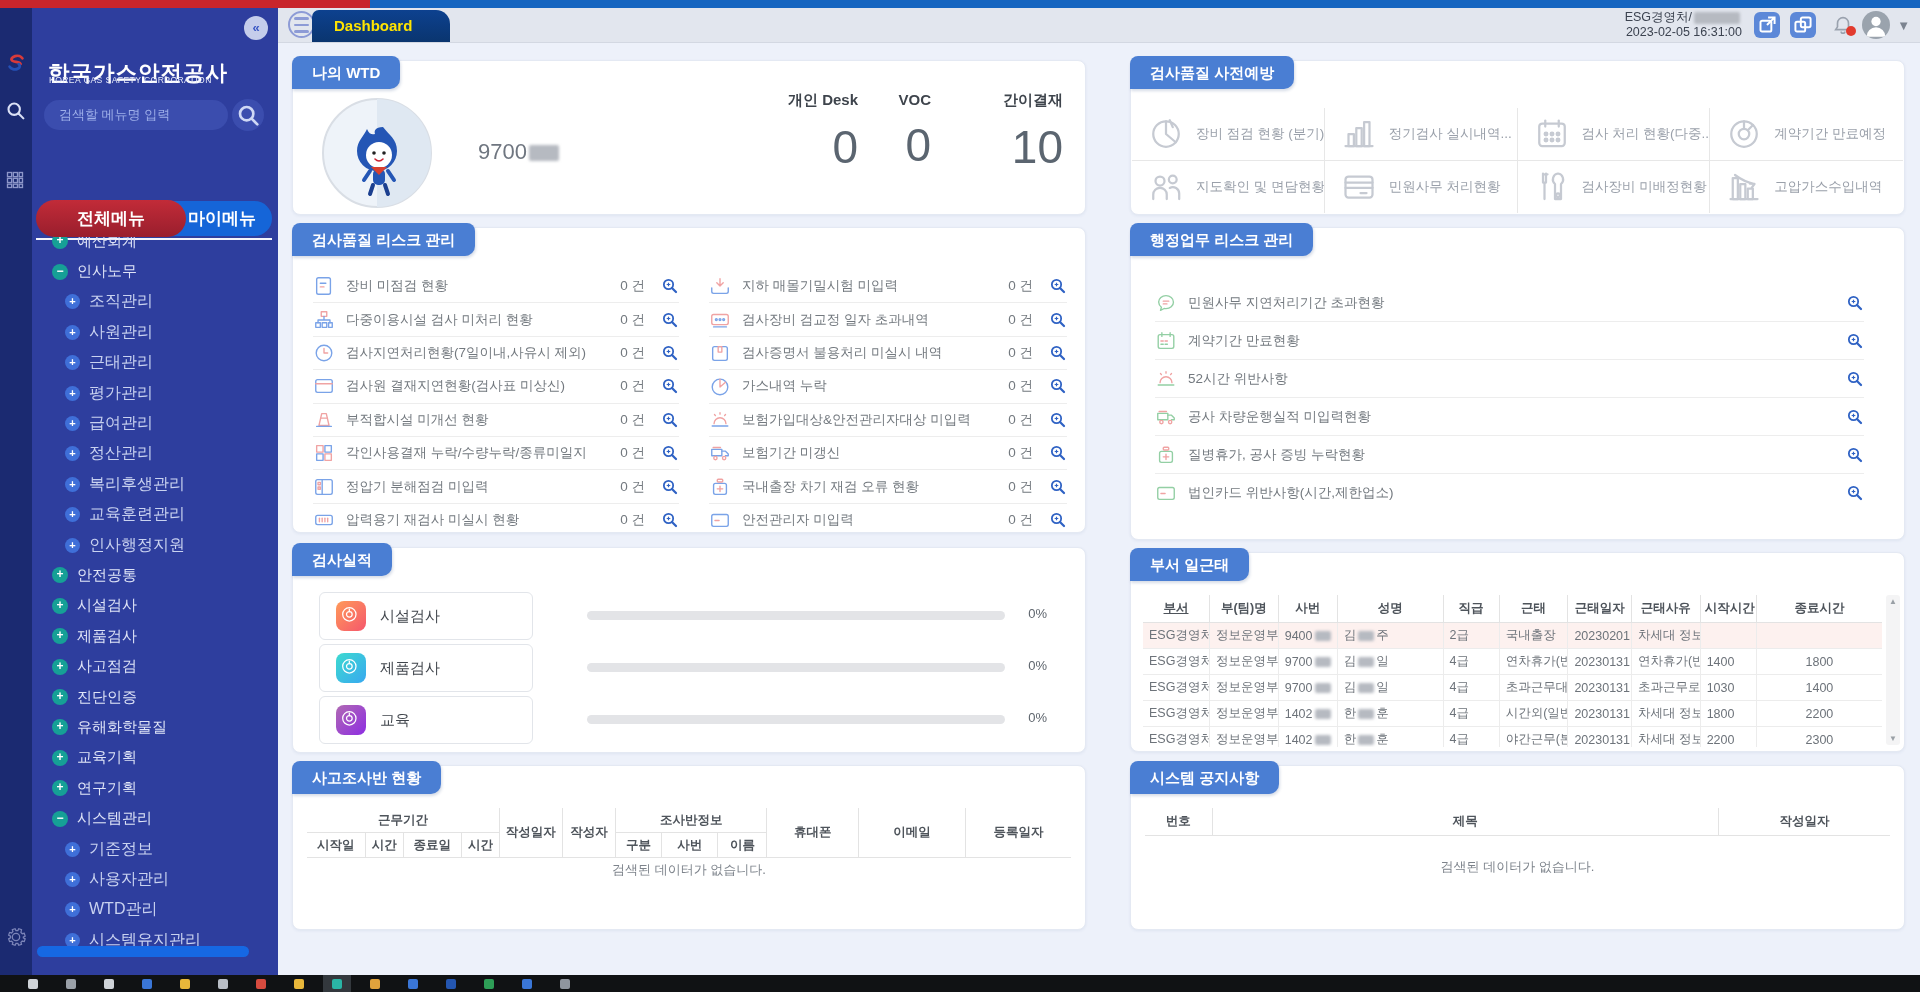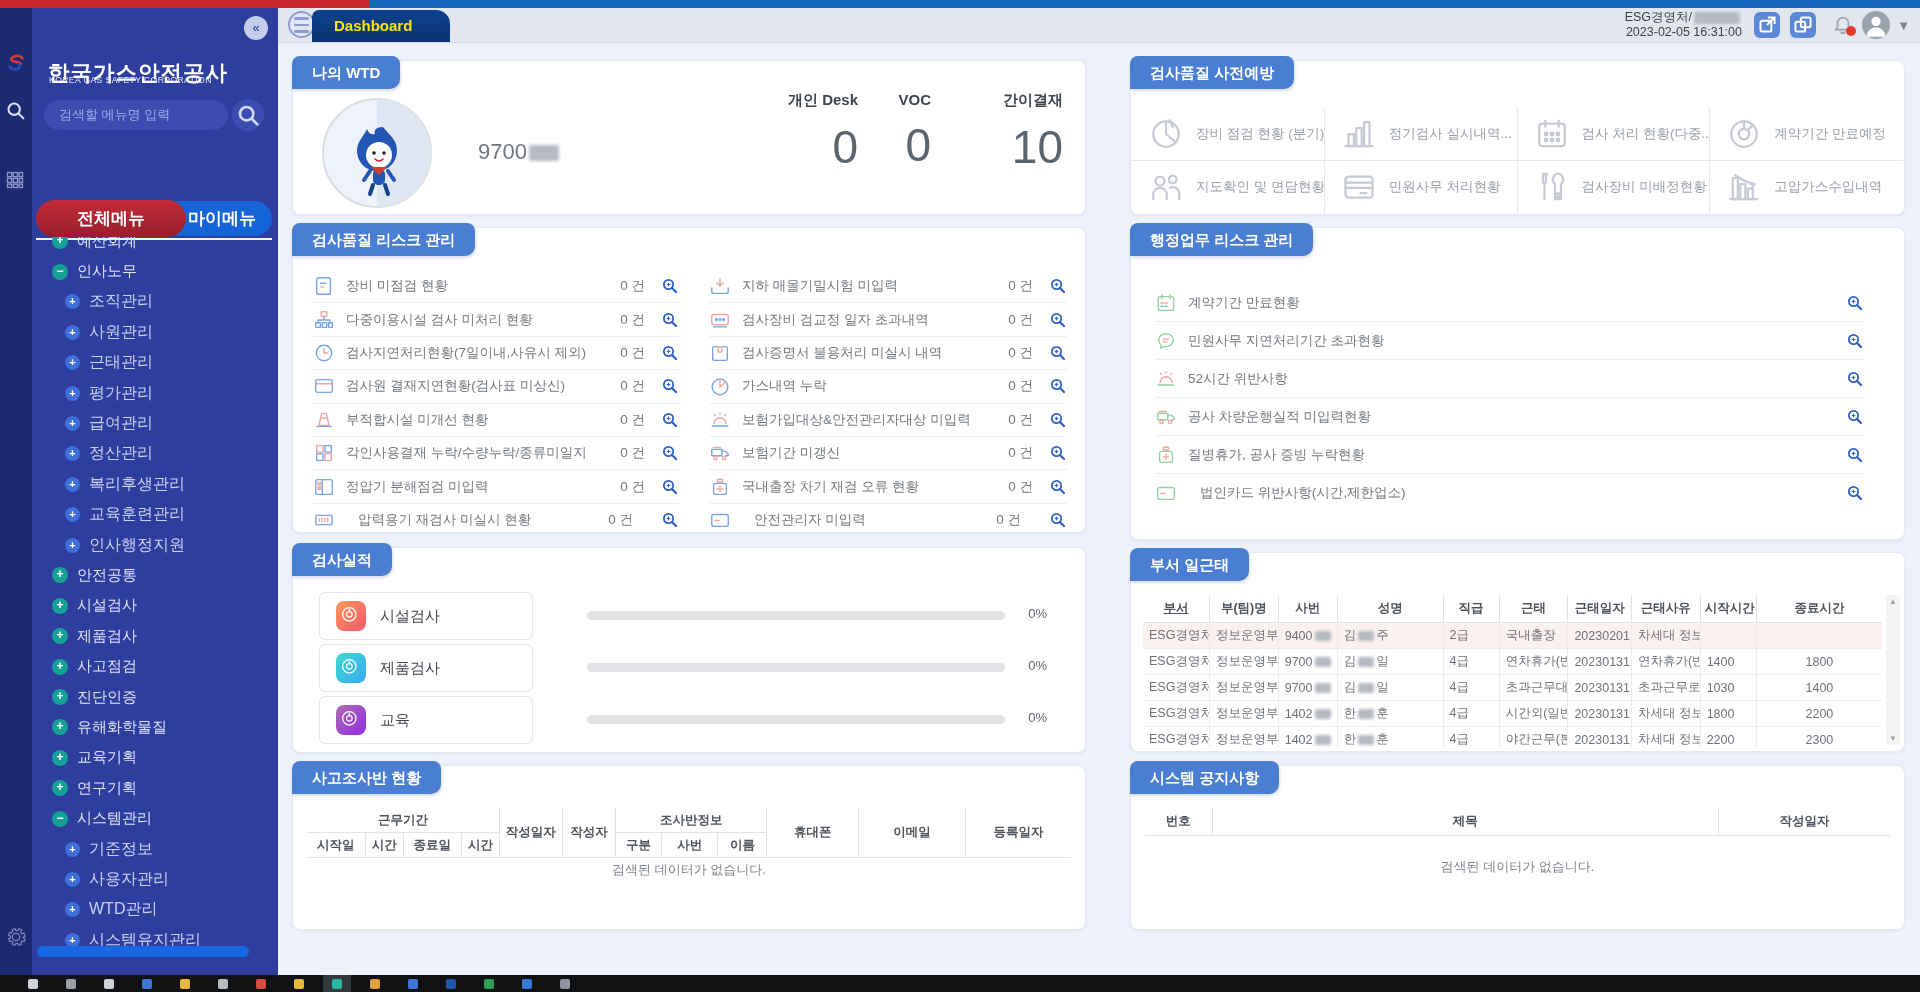--- a/index.html
+++ b/index.html
@@ -54,21 +54,21 @@
      padding:0 20px;border-radius:8px 8px 10px 0;z-index:3;box-shadow:1px 2px 3px rgba(30,60,120,.18);white-space:nowrap;}
   
   #mascot{position:absolute;left:28px;top:36px;width:112px;height:112px;}
   #wtd-user{position:absolute;left:185px;top:78px;font-size:22px;color:#6f7680;}
   .stat{position:absolute;top:30px;width:110px;text-align:right;}
   .stat .sl{font-size:15px;color:#3e444c;font-weight:bold;}
   .stat .sv{font-size:46px;color:#5b6570;margin-top:10px;font-weight:500;}
   
   .risk-col{position:absolute;top:42px;}
   .risk-row{display:flex;align-items:center;height:32.4px;border-bottom:1px solid #ededed;cursor:pointer;}
-  .risk-row:last-child{border-bottom:none;gap:12px;}
+  .risk-row:last-child{border-bottom:none;}
   .risk-row .ric{width:22px;height:22px;flex:0 0 22px;}
   .risk-row .rlb{flex:1;margin-left:11px;font-size:13.5px;color:#73797f;white-space:nowrap;overflow:hidden;}
   .risk-row .rct{width:40px;text-align:right;font-size:13.5px;color:#73797f;white-space:nowrap;}
   .risk-row .mag{width:18px;height:18px;margin-left:16px;flex:0 0 18px;}
   
   #admin-list .risk-row{height:37px;}
   
   .perf-row{position:absolute;left:26px;right:20px;height:46px;}
   .perf-box{position:absolute;left:0;top:0;width:212px;height:46px;border:1px solid #e2e5ea;border-radius:6px;display:flex;align-items:center;background:#fff;}
   .perf-ic{width:30px;height:30px;border-radius:8px;margin:0 14px 0 16px;position:relative;}
@@ -814,47 +814,47 @@
         </div>
       </div>
   </div>
 
   <div class="ptab" style="left:1130px;top:223px">행정업무 리스크 관리</div>
   <div class="panel" style="left:1130px;top:227px;width:775px;height:313px">
     <div class="risk-col" id="admin-list" style="left:24px;right:40px;top:56px">
         <div class="risk-row">
           <span class="ric">
             <svg viewBox="0 0 24 24" width="22" height="22" fill="none" stroke="#93cfa4" stroke-width="1.5" stroke-linecap="round" stroke-linejoin="round">
+              <path d="M12 4a8 7 0 00-8 7 7 7 0 003 5.6L6 20l4-2a9 9 0 002 .2 8 7 0 000-14.2z"></path>
+              <line x1="9" y1="10" x2="15" y2="10" stroke="#f0a3a3"></line>
+              <line x1="9" y1="13" x2="13" y2="13" stroke="#f0a3a3"></line>
+            </svg>
+          </span>
+          <span class="rlb">민원사무 지연처리기간 초과현황</span>
+          <span class="mag">
+            <svg viewBox="0 0 24 24" width="18" height="18">
+              <circle cx="10" cy="10" r="6.2" fill="none" stroke="#2f62c4" stroke-width="2.4"></circle>
+              <line x1="14.6" y1="14.6" x2="20" y2="20" stroke="#2f62c4" stroke-width="3" stroke-linecap="round"></line>
+              <path d="M10 7.6v4.8M7.6 10h4.8" stroke="#2f62c4" stroke-width="1.6"></path>
+            </svg>
+          </span>
+        </div>
+        <div class="risk-row">
+          <span class="ric">
+            <svg viewBox="0 0 24 24" width="22" height="22" fill="none" stroke="#93cfa4" stroke-width="1.5" stroke-linecap="round" stroke-linejoin="round">
               <rect x="3.5" y="5" width="17" height="15" rx="2"></rect>
               <line x1="7.5" y1="3" x2="7.5" y2="7"></line>
               <line x1="16.5" y1="3" x2="16.5" y2="7"></line>
               <line x1="6.5" y1="12" x2="9" y2="12" stroke="#f0a3a3"></line>
               <line x1="11" y1="12" x2="13.5" y2="12" stroke="#f0a3a3"></line>
               <line x1="6.5" y1="15.5" x2="9" y2="15.5"></line>
               <line x1="11" y1="15.5" x2="13.5" y2="15.5"></line>
             </svg>
           </span>
           <span class="rlb">계약기간 만료현황</span>
-          <span class="mag">
-            <svg viewBox="0 0 24 24" width="18" height="18">
-              <circle cx="10" cy="10" r="6.2" fill="none" stroke="#2f62c4" stroke-width="2.4"></circle>
-              <line x1="14.6" y1="14.6" x2="20" y2="20" stroke="#2f62c4" stroke-width="3" stroke-linecap="round"></line>
-              <path d="M10 7.6v4.8M7.6 10h4.8" stroke="#2f62c4" stroke-width="1.6"></path>
-            </svg>
-          </span>
-        </div>
-        <div class="risk-row">
-          <span class="ric">
-            <svg viewBox="0 0 24 24" width="22" height="22" fill="none" stroke="#93cfa4" stroke-width="1.5" stroke-linecap="round" stroke-linejoin="round">
-              <path d="M12 4a8 7 0 00-8 7 7 7 0 003 5.6L6 20l4-2a9 9 0 002 .2 8 7 0 000-14.2z"></path>
-              <line x1="9" y1="10" x2="15" y2="10" stroke="#f0a3a3"></line>
-              <line x1="9" y1="13" x2="13" y2="13" stroke="#f0a3a3"></line>
-            </svg>
-          </span>
-          <span class="rlb">민원사무 지연처리기간 초과현황</span>
           <span class="mag">
             <svg viewBox="0 0 24 24" width="18" height="18">
               <circle cx="10" cy="10" r="6.2" fill="none" stroke="#2f62c4" stroke-width="2.4"></circle>
               <line x1="14.6" y1="14.6" x2="20" y2="20" stroke="#2f62c4" stroke-width="3" stroke-linecap="round"></line>
               <path d="M10 7.6v4.8M7.6 10h4.8" stroke="#2f62c4" stroke-width="1.6"></path>
             </svg>
           </span>
         </div>
         <div class="risk-row">
           <span class="ric">

